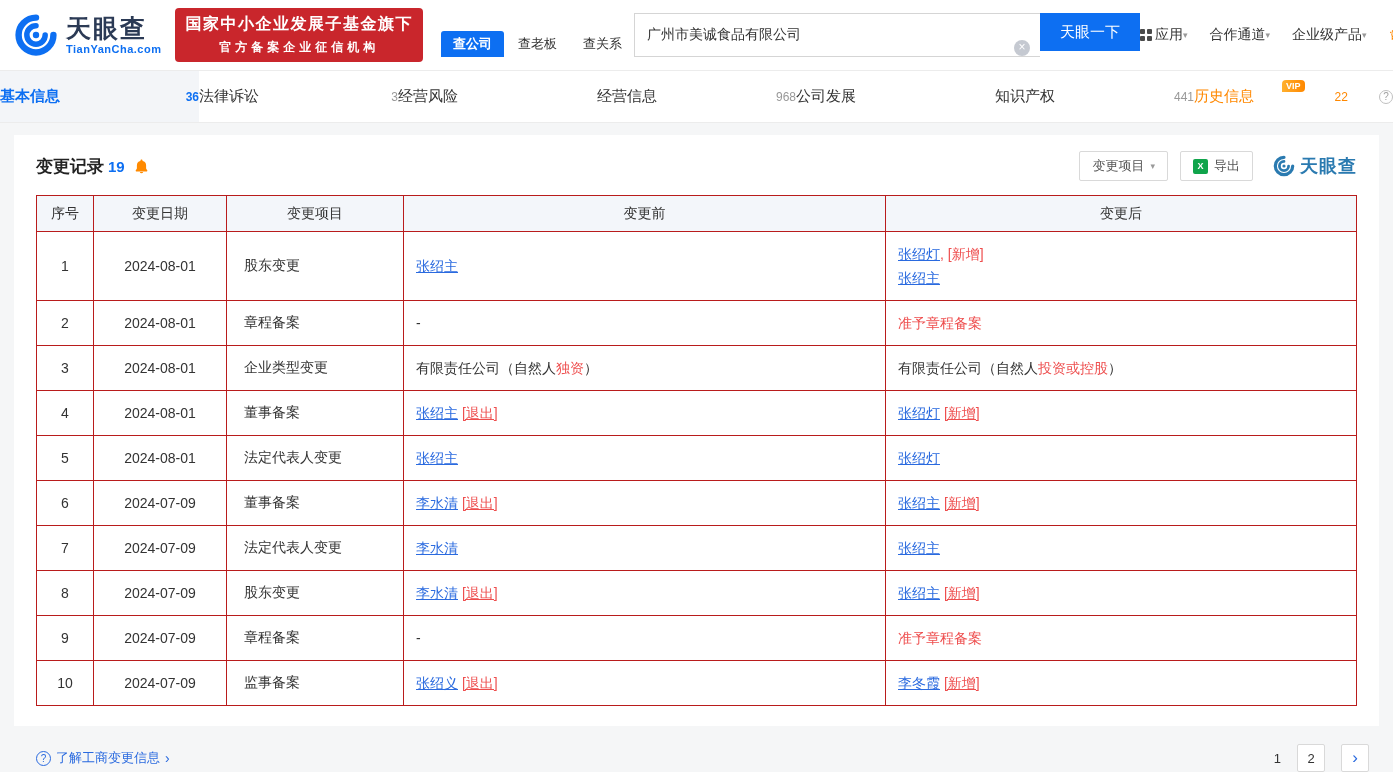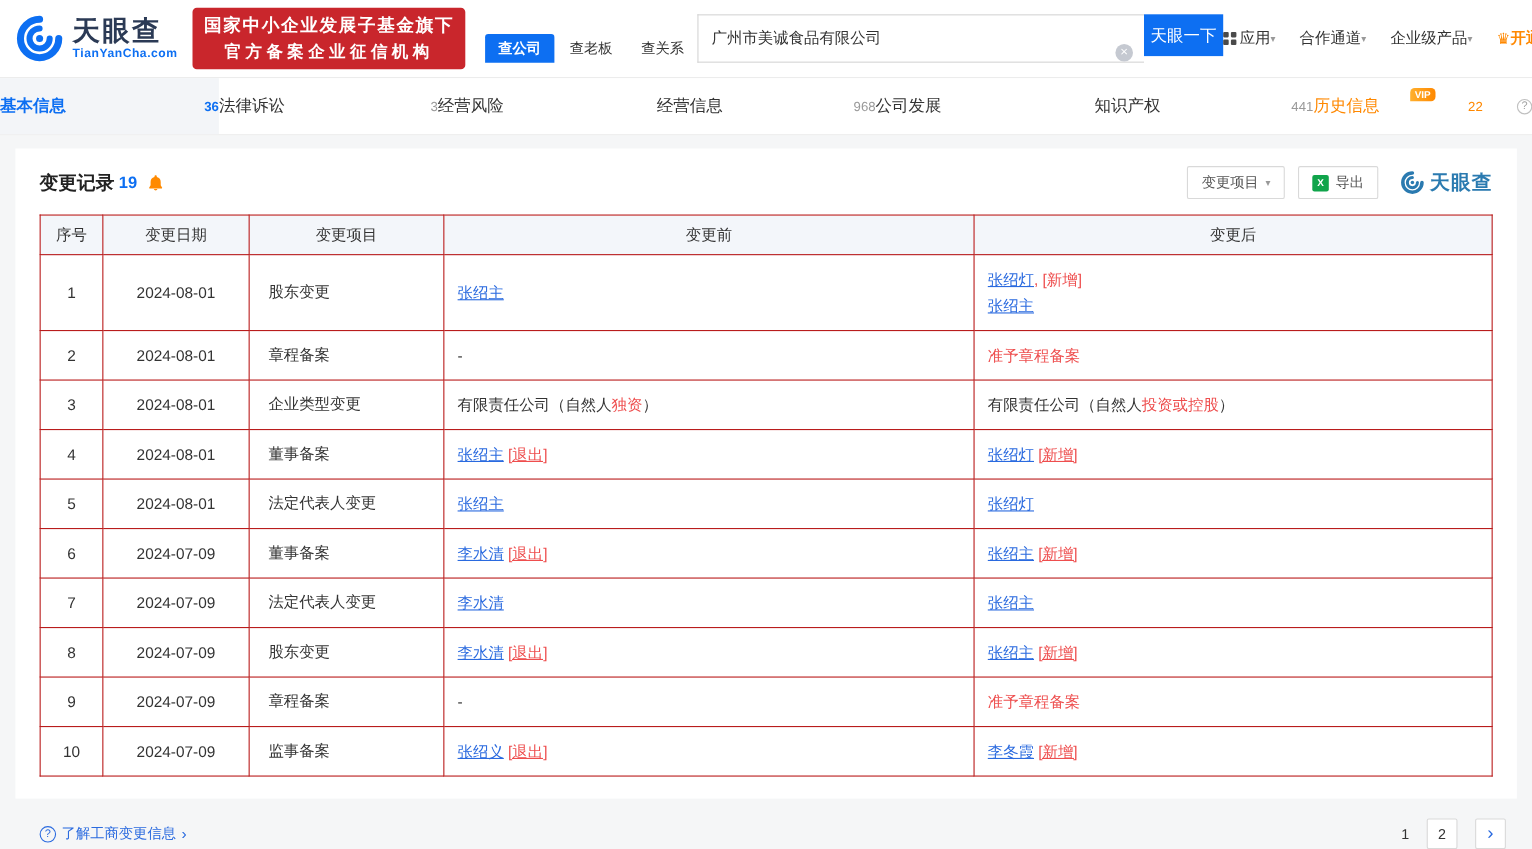--- a/index.html
+++ b/index.html
@@ -6,30 +6,30 @@
   html,body{width:1393px;height:772px}
   body{background:#f5f6f7;font-family:"Liberation Sans","DejaVu Sans",sans-serif;color:#333;overflow:hidden}
 
   
   .topbar{height:71px;background:#fff;display:flex;align-items:center;padding:0 12px 0 14px;border-bottom:1px solid #ececec}
   .logo-block{display:flex;align-items:center;gap:8px;cursor:pointer;flex:0 0 auto}
   .logo-text .logo-cn{font-size:25px;font-weight:bold;color:#2b3a55;letter-spacing:2px;line-height:1.1}
   .logo-text .logo-en{font-size:11px;font-weight:bold;color:#0d6ff2;letter-spacing:.5px}
   .gov-badge{margin-left:14px;background:#c9262c;color:#fff;border-radius:4px;padding:6px 10px;text-align:center;flex:0 0 auto}
   .badge-l1{font-size:16px;font-weight:bold;letter-spacing:1.5px}
-  .badge-l2{font-size:15px;font-weight:bold;letter-spacing:4px;margin-top:4px}
+  .badge-l2{font-size:12px;font-weight:bold;letter-spacing:4px;margin-top:4px}
   .search-area{margin-left:18px;display:flex;flex-direction:row;flex:0 0 auto}
   .search-tabs{display:flex;gap:2px;align-items:flex-end}
   .stab{font-size:13px;color:#333;padding:4px 12px;cursor:pointer}
   .stab.active{background:#0d6ff2;color:#fff;border-radius:3px 3px 0 0;font-weight:bold}
   .search-row{display:flex}
   .search-input-wrap{position:relative;width:406px;height:44px;border:1px solid #d5d5d5;border-right:none;background:#fff;display:flex;align-items:flex-end}
   .search-input{border:none;outline:none;flex:1;height:100%;padding:0 34px 0 12px;font-size:14px;color:#333;font-family:inherit;background:transparent}
   .clear-btn{position:absolute;right:10px;width:16px;height:16px;background:#c5c9d1;color:#fff;border-radius:50%;font-size:12px;line-height:15px;text-align:center;cursor:pointer}
-  .search-btn{width:72px;height:38px;background:#0d6ff2;color:#fff;border:none;font-size:15px;cursor:pointer;font-family:Liberation Serif, serif}
+  .search-btn{width:100px;height:38px;background:#0d6ff2;color:#fff;border:none;font-size:15px;cursor:pointer;font-family:Liberation Serif, serif}
   .top-menu{margin-left:auto;display:flex;align-items:center;gap:22px;flex:0 0 auto}
   .menu-item{display:flex;align-items:center;gap:0;font-size:14px;color:#333;cursor:pointer;white-space:nowrap}
   .caret{font-size:9px;color:#999}
   .grid-icon{display:grid;grid-template-columns:5px 5px;grid-template-rows:5px 5px;gap:2px;margin-right:3px}
   .grid-icon i{background:#4a4a4a;border-radius:1px}
   .vip-item{color:#ff8800;font-weight:bold}
   .crown{color:#ff8800;font-size:14px}
   .bell-wrap{position:relative;cursor:pointer;display:flex}
   .bell-dot{position:absolute;top:-2px;right:-3px;width:7px;height:7px;background:#f23c3c;border-radius:50%}
   .edge-caret{cursor:pointer}

